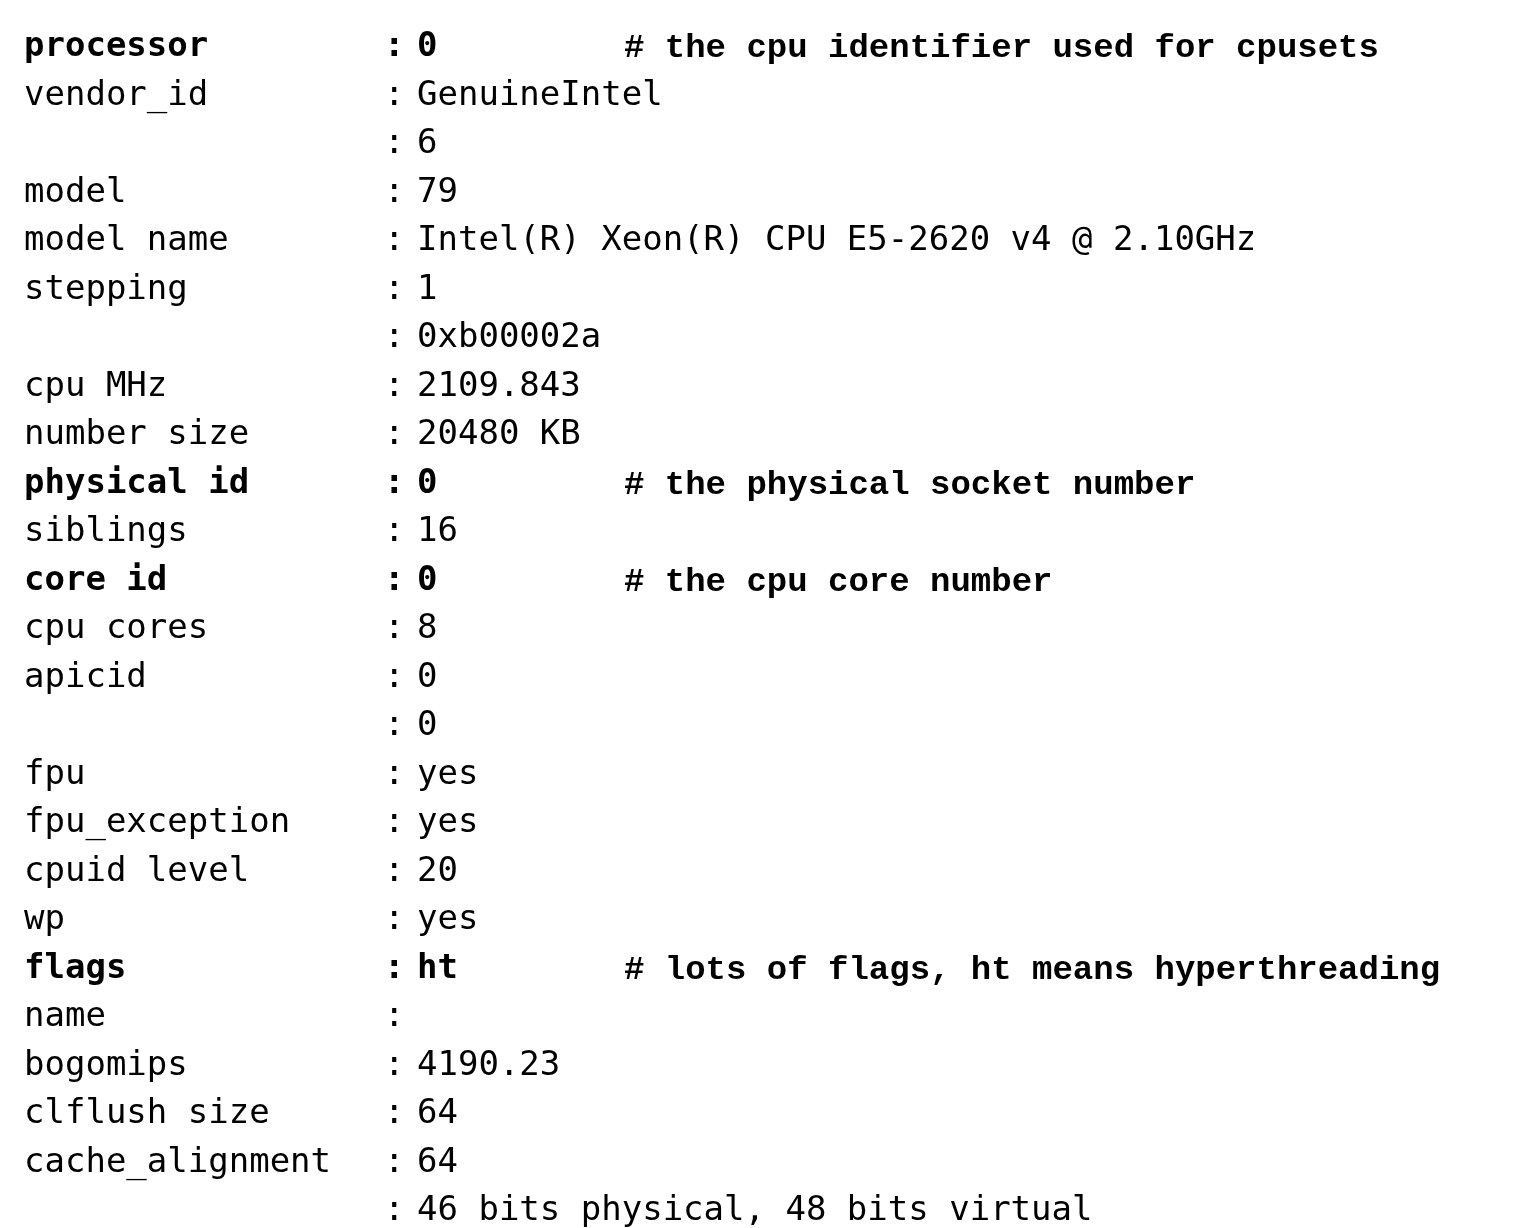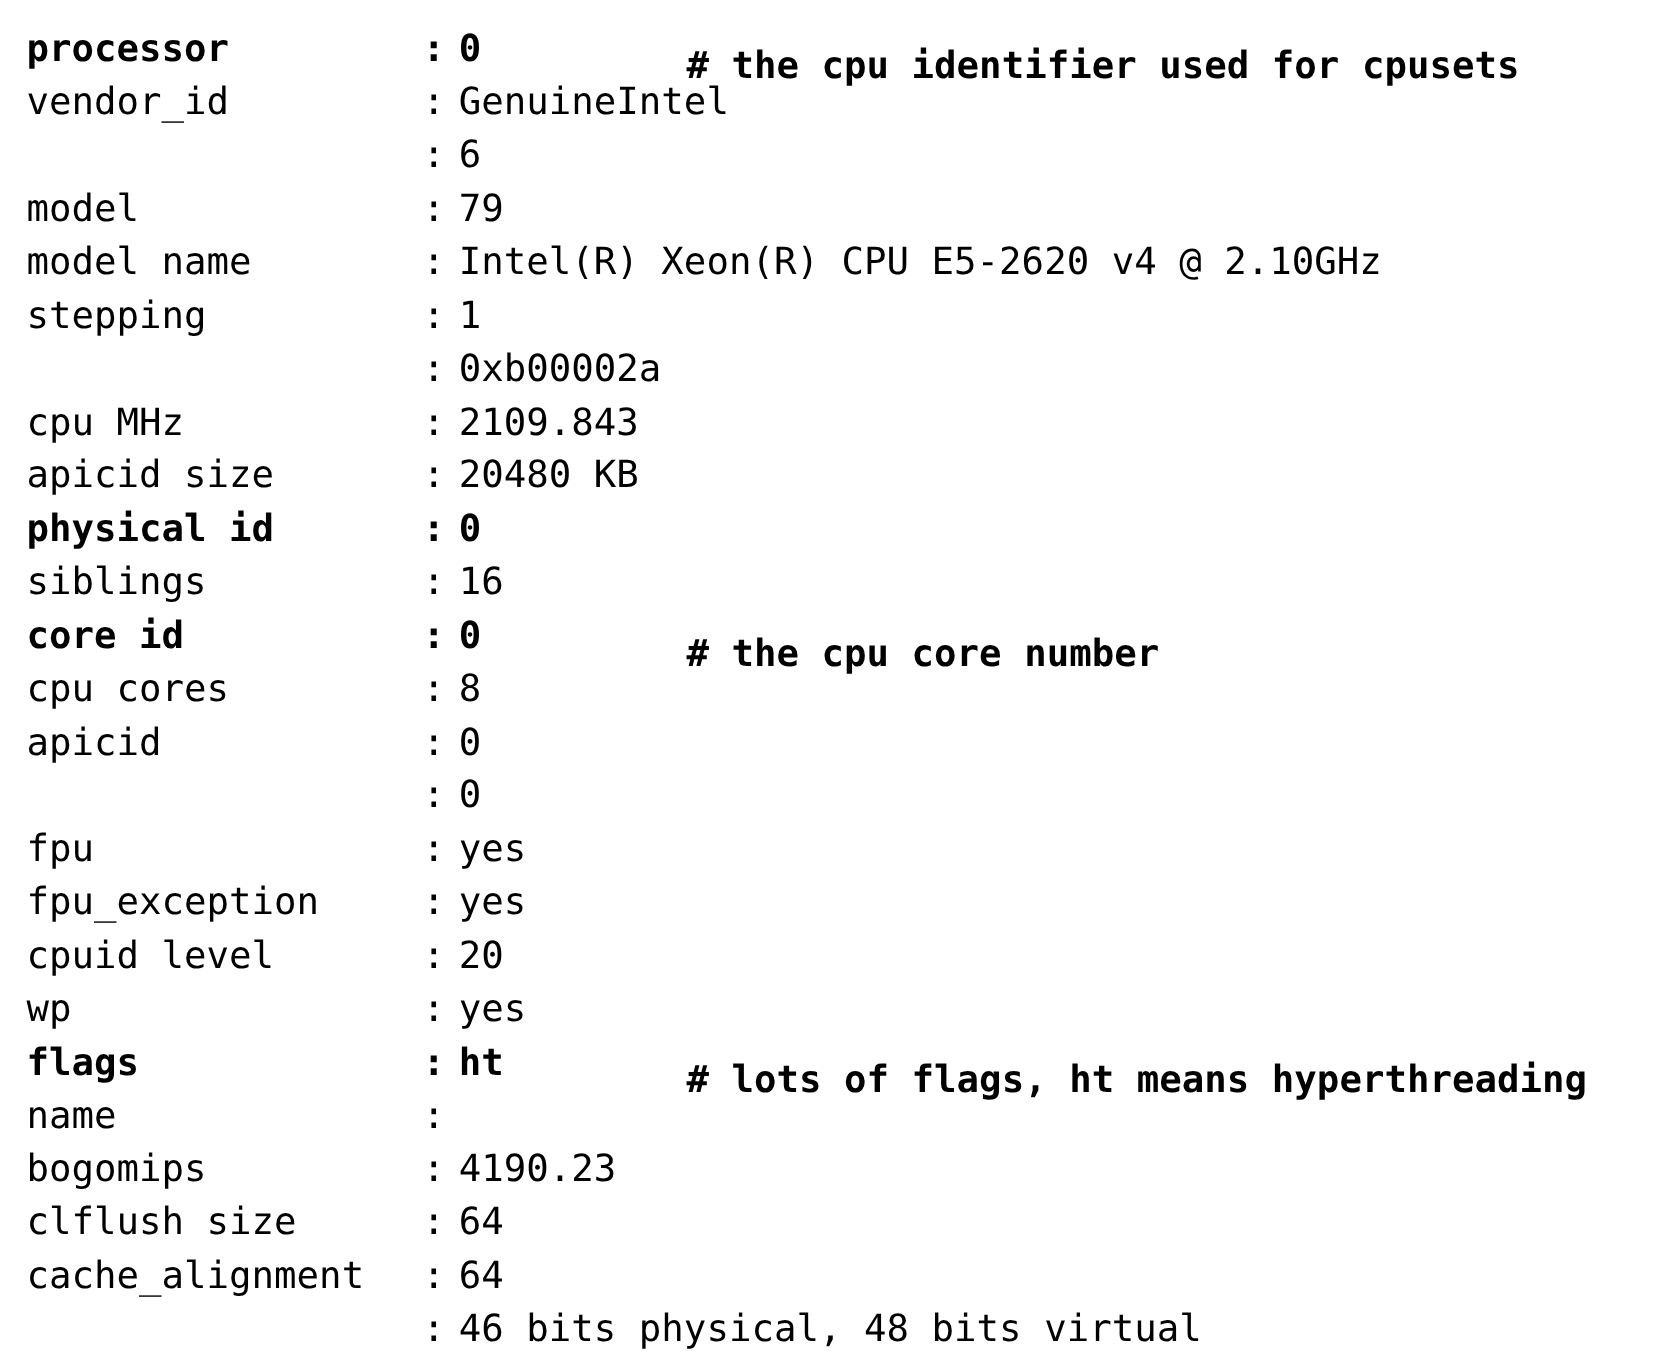--- a/index.html
+++ b/index.html
@@ -57,42 +57,43 @@
   .col-value {
     position: absolute;
     left: 417px;
     top: 0;
     white-space: pre;
   }
 
   .col-comment {
     position: absolute;
     left: 624px;
-    top: 16px;
+    top: 4px;
     white-space: pre;
+    font-family: Liberation Mono, monospace;
   }
 
   .col-comment:empty {
     display: none;
   }
 </style>
 </head>
 <body>
 
 <div id="cpuinfo-listing">
     <div class="cpuinfo-row is-bold"><span class="col-key">processor</span><span class="col-sep">:</span><span class="col-value">0</span><span class="col-comment"># the cpu identifier used for cpusets</span></div>
     <div class="cpuinfo-row"><span class="col-key">vendor_id</span><span class="col-sep">:</span><span class="col-value">GenuineIntel</span></div>
     <div class="cpuinfo-row"><span class="col-sep">:</span><span class="col-value">6</span></div>
     <div class="cpuinfo-row"><span class="col-key">model</span><span class="col-sep">:</span><span class="col-value">79</span></div>
     <div class="cpuinfo-row"><span class="col-key">model name</span><span class="col-sep">:</span><span class="col-value">Intel(R) Xeon(R) CPU E5-2620 v4 @ 2.10GHz</span></div>
     <div class="cpuinfo-row"><span class="col-key">stepping</span><span class="col-sep">:</span><span class="col-value">1</span></div>
     <div class="cpuinfo-row"><span class="col-sep">:</span><span class="col-value">0xb00002a</span></div>
     <div class="cpuinfo-row"><span class="col-key">cpu MHz</span><span class="col-sep">:</span><span class="col-value">2109.843</span></div>
-    <div class="cpuinfo-row"><span class="col-key">apicid size</span><span class="col-sep">:</span><span class="col-value">20480 KB</span></div>
-    <div class="cpuinfo-row is-bold"><span class="col-key">physical id</span><span class="col-sep">:</span><span class="col-value">0</span></div>
+    <div class="cpuinfo-row"><span class="col-key">number size</span><span class="col-sep">:</span><span class="col-value">20480 KB</span></div>
+    <div class="cpuinfo-row is-bold"><span class="col-key">physical id</span><span class="col-sep">:</span><span class="col-value">0</span><span class="col-comment"># the physical socket number</span></div>
     <div class="cpuinfo-row"><span class="col-key">siblings</span><span class="col-sep">:</span><span class="col-value">16</span></div>
     <div class="cpuinfo-row is-bold"><span class="col-key">core id</span><span class="col-sep">:</span><span class="col-value">0</span><span class="col-comment"># the cpu core number</span></div>
     <div class="cpuinfo-row"><span class="col-key">cpu cores</span><span class="col-sep">:</span><span class="col-value">8</span></div>
     <div class="cpuinfo-row"><span class="col-key">apicid</span><span class="col-sep">:</span><span class="col-value">0</span></div>
     <div class="cpuinfo-row"><span class="col-sep">:</span><span class="col-value">0</span></div>
     <div class="cpuinfo-row"><span class="col-key">fpu</span><span class="col-sep">:</span><span class="col-value">yes</span></div>
     <div class="cpuinfo-row"><span class="col-key">fpu_exception</span><span class="col-sep">:</span><span class="col-value">yes</span></div>
     <div class="cpuinfo-row"><span class="col-key">cpuid level</span><span class="col-sep">:</span><span class="col-value">20</span></div>
     <div class="cpuinfo-row"><span class="col-key">wp</span><span class="col-sep">:</span><span class="col-value">yes</span></div>
     <div class="cpuinfo-row is-bold"><span class="col-key">flags</span><span class="col-sep">:</span><span class="col-value">ht</span><span class="col-comment"># lots of flags, ht means hyperthreading</span></div>

